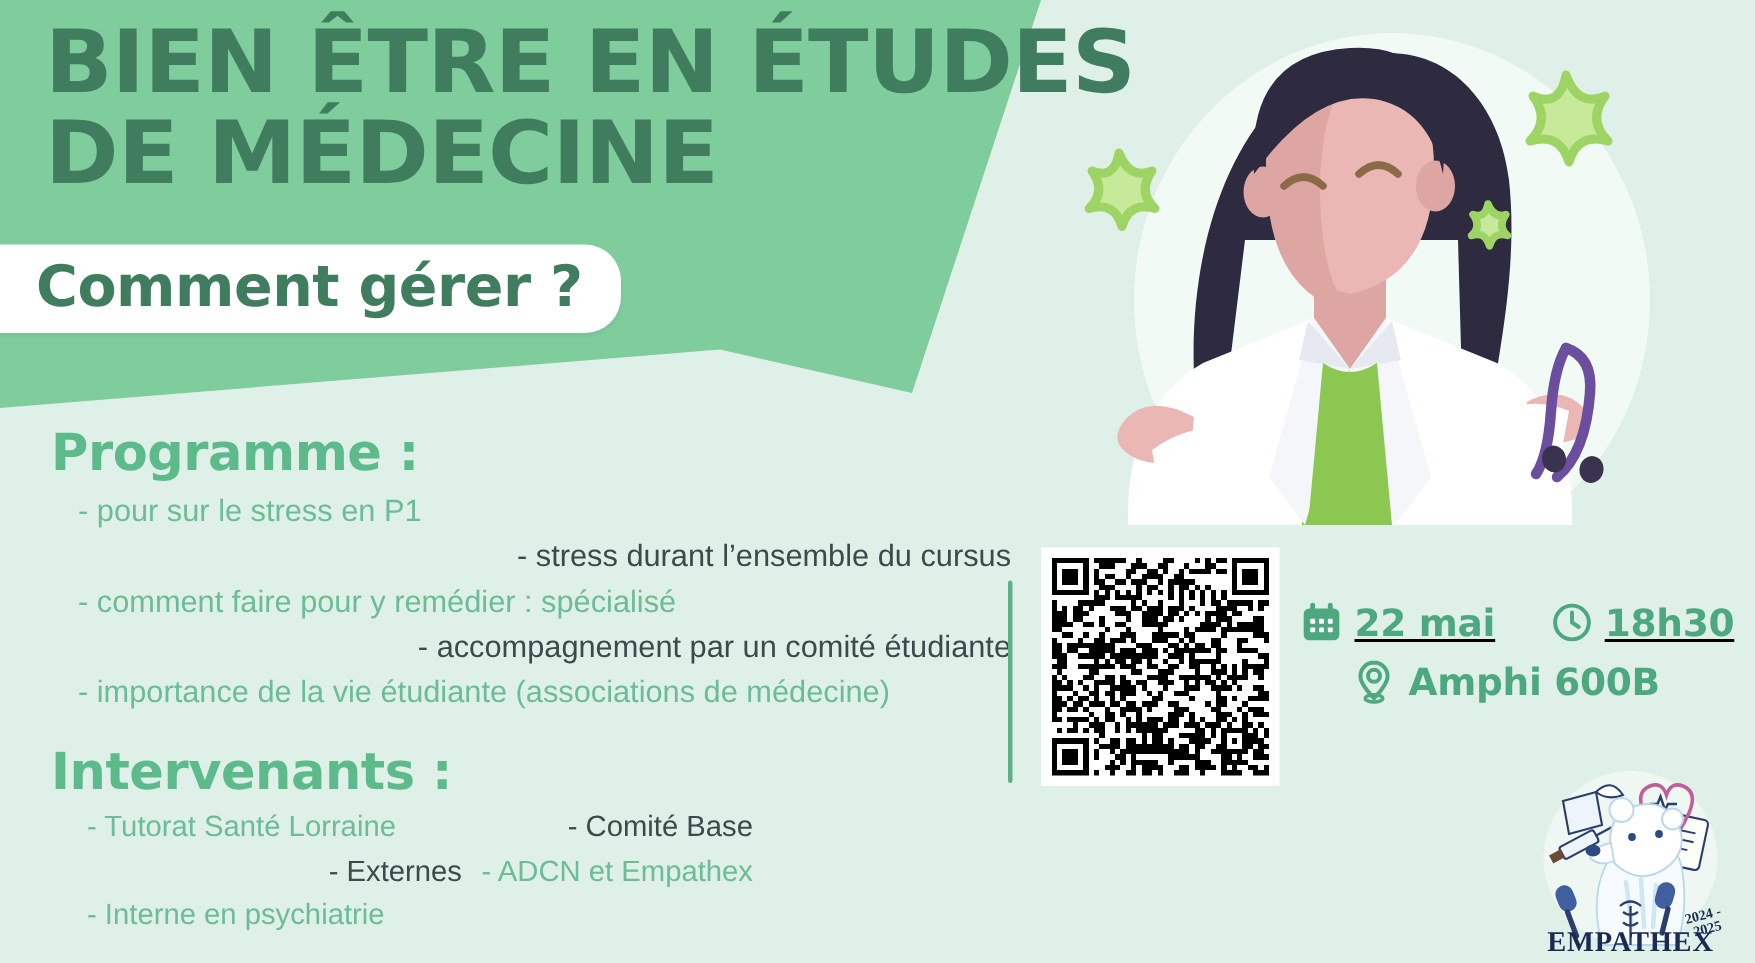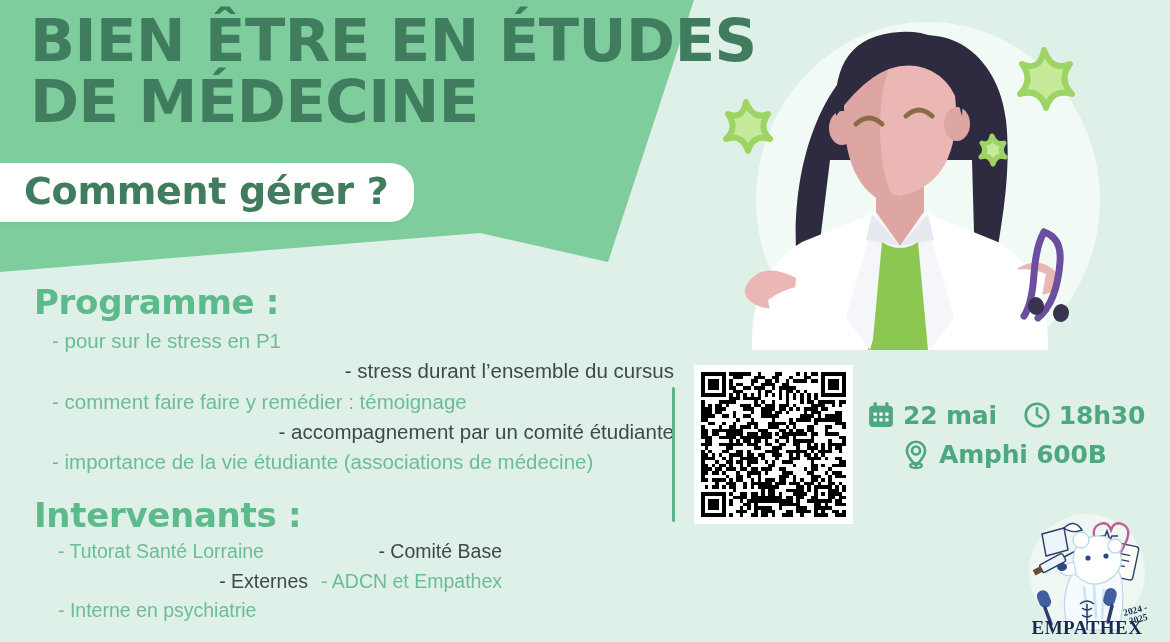--- a/index.html
+++ b/index.html
@@ -99,21 +99,21 @@
   .qr-wrap{
     position:absolute;left:694px;top:365px;width:159px;height:159px;
     background:#ffffff;padding:0;z-index:5;
     display:flex;align-items:center;justify-content:center;
   }
   .qr-wrap svg{display:block;}
 
   
   #event-details{position:absolute;left:866px;top:400px;z-index:5;width:290px;}
   .detail-row{display:flex;align-items:center;}
-  .detail-row.row1{gap:1px;}
+  .detail-row.row1{gap:12px;text-decoration:underline;}
   .detail-item{display:flex;align-items:center;gap:7px;}
   .detail-item.time{margin-left:24px;}
   .detail-row.row2{margin-top:8px;margin-left:34px;}
   .detail-text{
     font-family:"DejaVu Sans", sans-serif;
     font-weight:bold;
     font-size:25px;
     color:#4ea87f;
     white-space:nowrap;
     letter-spacing:-0.2px;
@@ -201,21 +201,21 @@
 
   <div class="subtitle-pill">
     <span>Comment gérer ?</span>
   </div>
 
   <div id="programme-section">
     <div class="section-heading">Programme :</div>
     <div id="programme-list">
         <div class="prog-item c-green">- pour sur le stress en P1</div>
         <div class="prog-item c-dark">- stress durant l’ensemble du cursus</div>
-        <div class="prog-item c-green">- comment faire faire y remédier : témoignage</div>
+        <div class="prog-item c-green">- comment faire pour y remédier : spécialisé</div>
         <div class="prog-item c-dark">- accompagnement par un comité étudiante</div>
         <div class="prog-item c-green">- importance de la vie étudiante (associations de médecine)</div>
       </div>
   </div>
 
   <div id="intervenants-section">
     <div class="section-heading">Intervenants :</div>
     <div id="interv-cols">
       <div class="interv-col" id="interv-left">
           <div class="interv-item c-green">- Tutorat Santé Lorraine</div>

